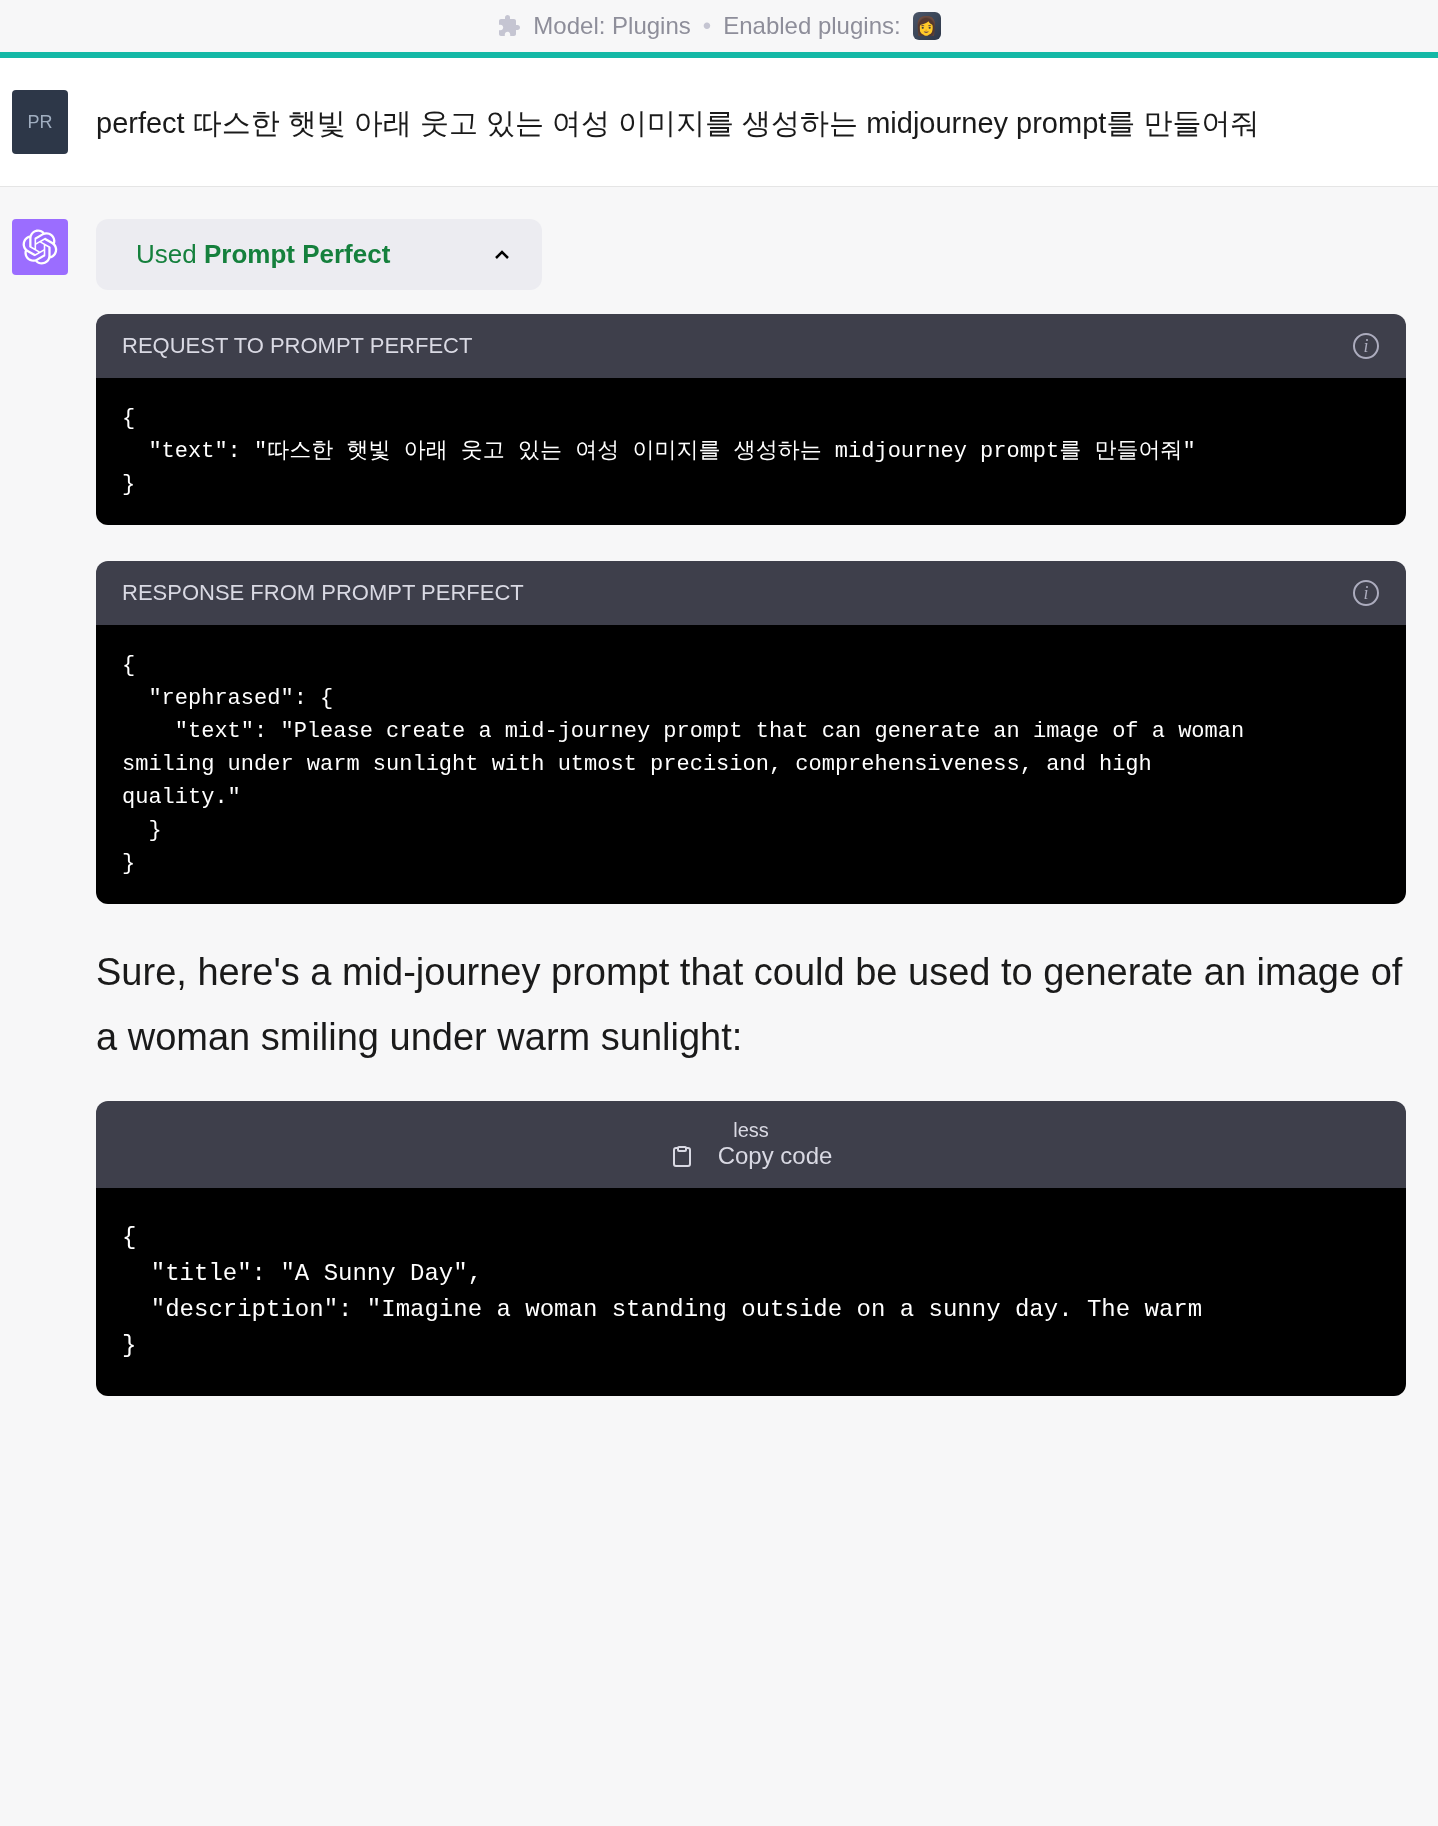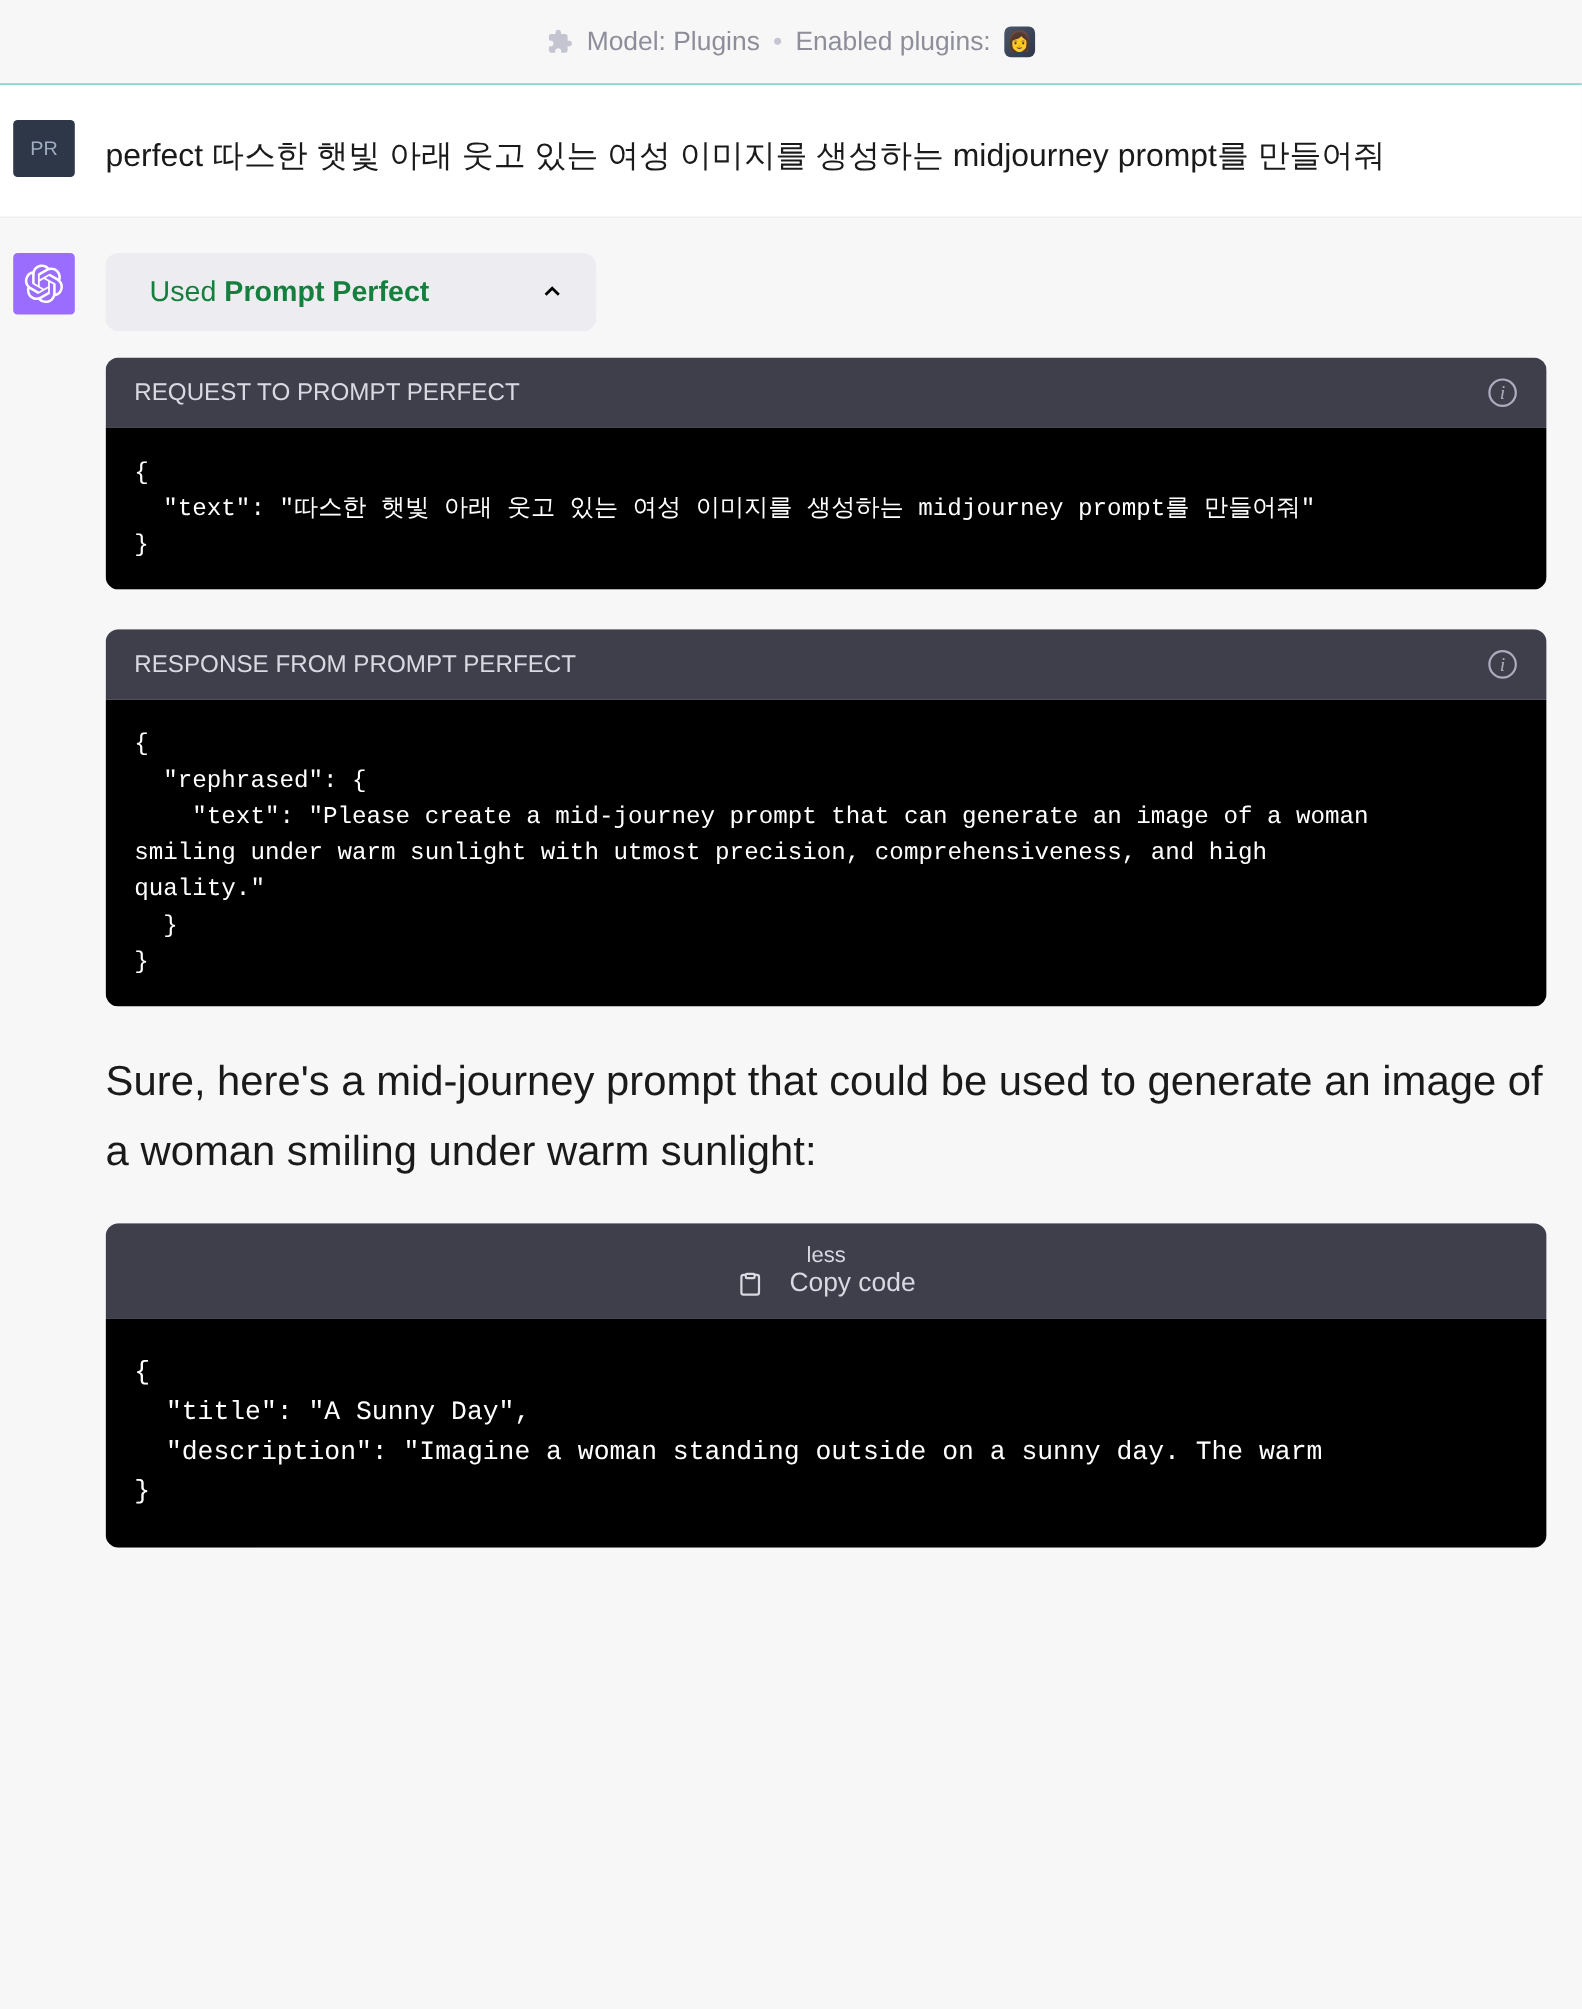--- a/index.html
+++ b/index.html
@@ -12,25 +12,25 @@
       font-family: -apple-system, BlinkMacSystemFont, "Segoe UI", Helvetica, Arial, sans-serif;
       background: #f7f7f8;
       color: #1a1a1a;
       width: 1438px;
     }
     
     .model-bar {
       display: flex;
       align-items: center;
       justify-content: center;
-      padding: 24px 0;
+      padding: 12px 0;
       gap: 12px;
       color: #8e8e9a;
       font-size: 24px;
-      border-bottom: 1px solid #14b8a6;
+      border-bottom: 6px solid #14b8a6;
     }
     
     .puzzle-icon {
       width: 24px;
       height: 24px;
       fill: #c5c5d2;
     }
     
     .dot-separator {
       color: #c5c5d2;
@@ -50,21 +50,21 @@
     .user-message-row {
       display: flex;
       padding: 32px 12px;
       gap: 28px;
       background: #ffffff;
       border-bottom: 1px solid #e5e5e5;
     }
     
     .user-avatar {
       width: 56px;
-      height: 52px;
+      height: 64px;
       background: #2d3748;
       color: #a0aec0;
       display: flex;
       align-items: center;
       justify-content: center;
       font-size: 18px;
       font-weight: 500;
       border-radius: 4px;
       flex-shrink: 0;
     }

